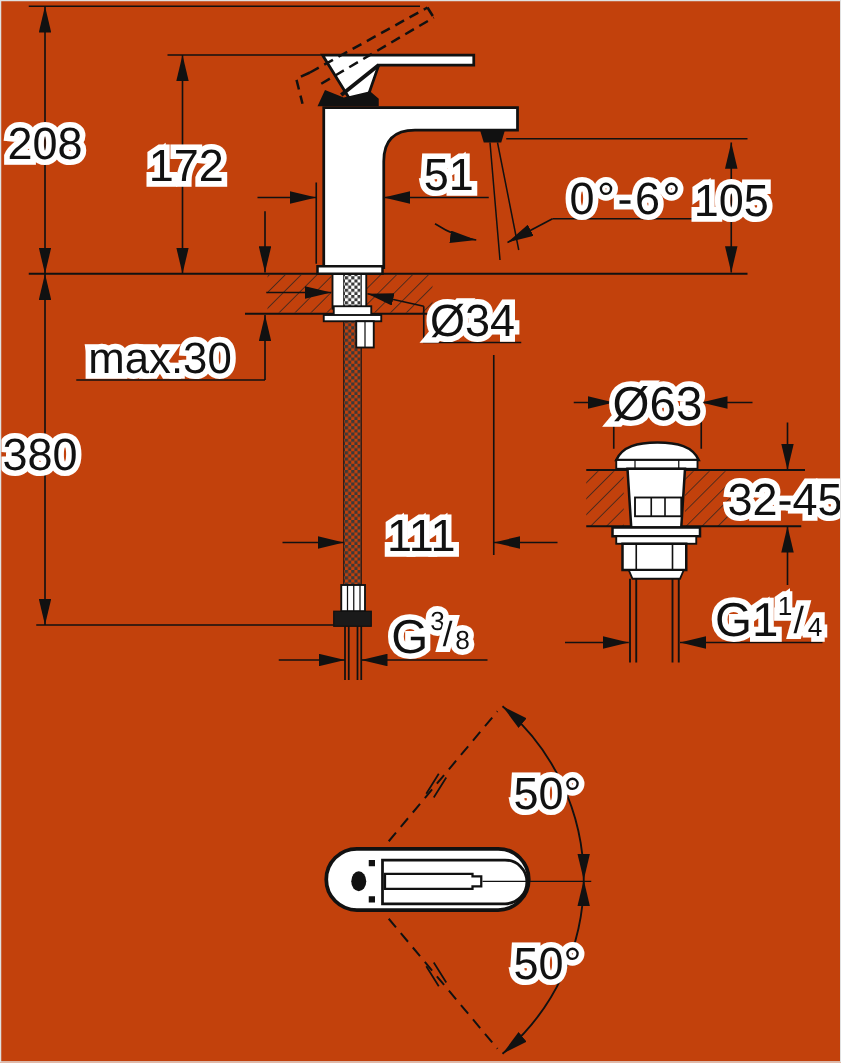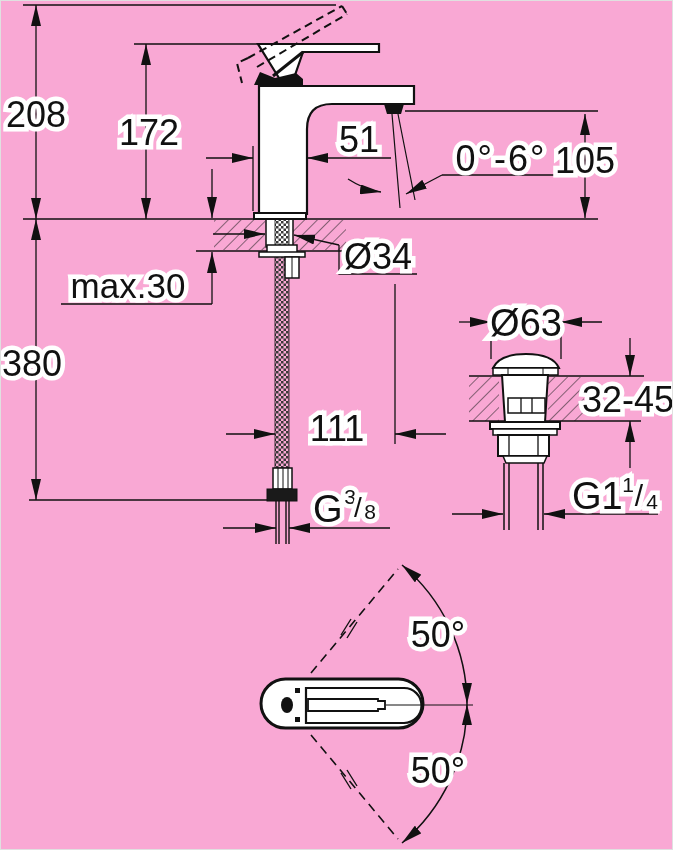--- a/index.html
+++ b/index.html
@@ -1,16 +1,16 @@
 <!DOCTYPE html>
 <html><head>
 <meta charset="utf-8">
 <style>
   html,body{margin:0;padding:0;background:#fff;}
-  .stage{width:673px;height:850px;position:relative;background:#f9a8d4;border:1px solid #e0e0e0;box-sizing:border-box;overflow:hidden;}
+  .stage{width:673px;height:850px;position:relative;background:#c2410c;border:1px solid #e0e0e0;box-sizing:border-box;overflow:hidden;}
   svg{display:block;}
   .dimtext{font-family:"Liberation Sans","DejaVu Sans",sans-serif;fill:#111;stroke:#fff;stroke-width:9px;paint-order:stroke;font-weight:400;}
   .outline{fill:#fff;stroke:#111;}
   .dline{fill:none;stroke:#111;stroke-width:1.3;}
   .thin{fill:none;stroke:#111;stroke-width:1;}
 </style>
 </head>
 <body>
 
 <div class="stage">

